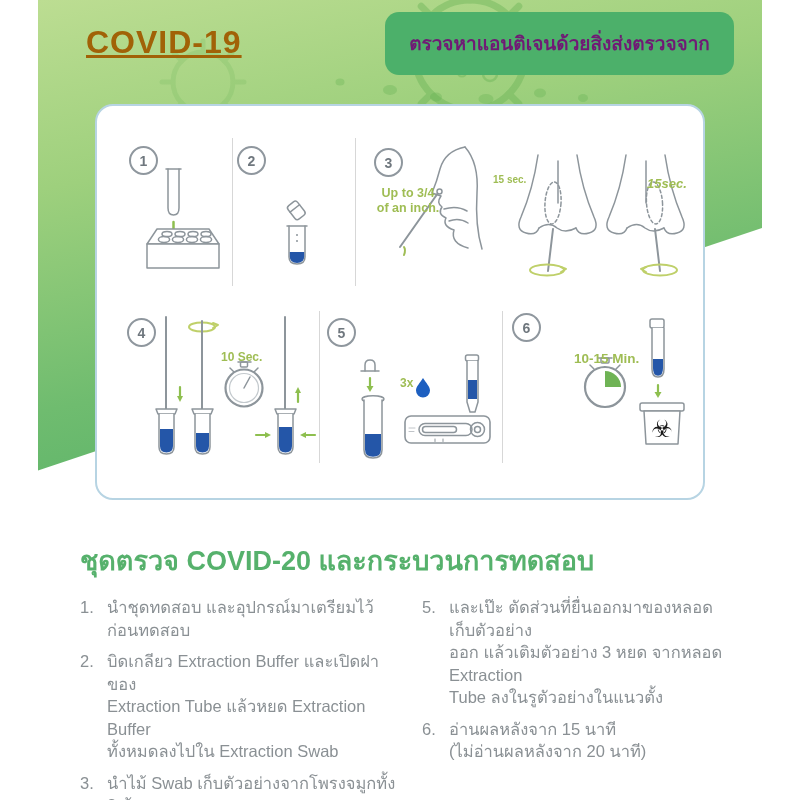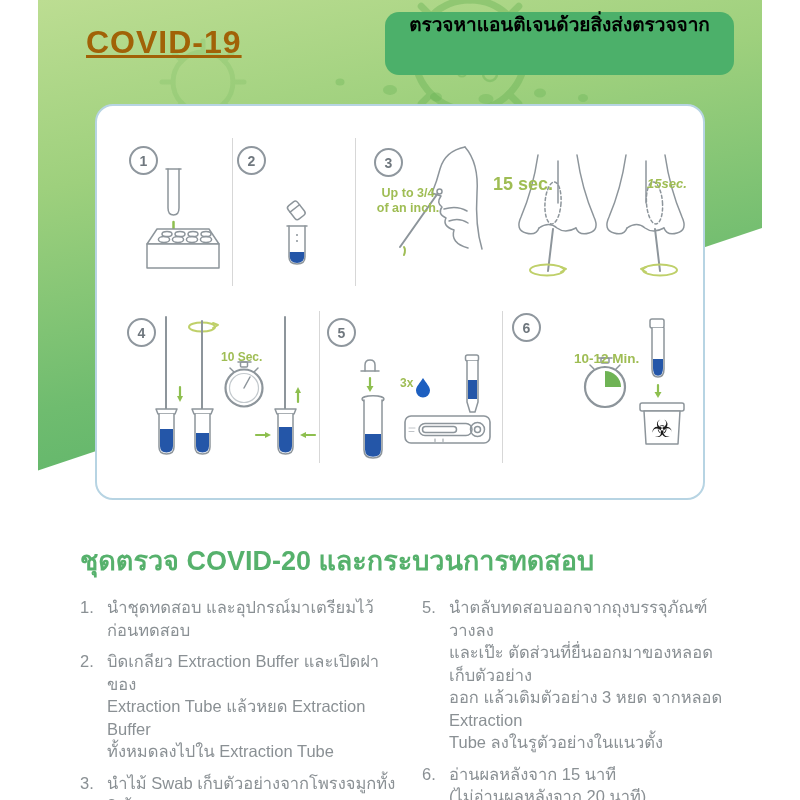--- a/index.html
+++ b/index.html
@@ -5,22 +5,22 @@
   html,body{margin:0;padding:0;background:#fff;}
   .stage{position:relative;width:800px;height:800px;background:#ffffff;overflow:hidden;
          font-family:"Liberation Sans","DejaVu Sans",sans-serif;}
   
   .green-bg{position:absolute;left:38px;top:0;width:724px;height:480px;
     background:linear-gradient(168deg,#bcdd92 0%,#9ed07d 30%,#6fbc6f 65%,#4fae66 100%);
     clip-path:polygon(0 0,100% 0,100% 47.5%,0 98%);}
   .covid-title{position:absolute;left:86px;top:24px;font-size:32px;font-weight:800;
     color:#a16207;letter-spacing:1px;text-decoration:underline;}
   .header-label{position:absolute;left:385px;top:12px;width:349px;height:63px;
-    background:#4cb06a;border-radius:14px;color:#000000;font-weight:700;font-size:19px;
-    text-align:center;display:flex;flex-direction:row;justify-content:center;line-height:26px;}
+    background:#4cb06a;border-radius:14px;color:#701a75;font-weight:700;font-size:19px;
+    text-align:center;display:flex;flex-direction:column;justify-content:center;line-height:26px;}
   
   .panel{position:absolute;left:95px;top:104px;width:610px;height:396px;box-sizing:border-box;
     background:#fff;border:2px solid #b7d4e3;border-radius:18px;}
   .div-v{position:absolute;width:1px;background:#d7d7d7;}
   .badge{position:absolute;width:25px;height:25px;border:2px solid #8f979e;border-radius:50%;
     color:#6f777e;font-size:14px;font-weight:700;display:flex;align-items:center;justify-content:center;background:#fff;}
   .ill{position:absolute;}
   .lbl{position:absolute;color:#9fbd54;font-weight:700;}
   .lbl2{text-align:center;line-height:15px;font-size:12.5px;width:70px;}
   
@@ -284,59 +284,58 @@
         <rect x="138" y="102" width="44" height="8" rx="2" fill="#fff"></rect>
         <path d="M142,110 L178,110 L176,143 L144,143 Z" fill="#fff"></path>
         <text x="160" y="136" font-size="24" text-anchor="middle" fill="#1a1a1a" stroke="none" font-family="&quot;DejaVu Sans&quot;, sans-serif">☣</text>
       </g>
     </svg>
 
     <div class="lbl lbl2" style="left:276px;top:80px;">
       <div>Up to 3/4</div>
       <div>of an inch.</div>
     </div>
-    <div class="lbl" style="left:396px;top:68px;font-size:18px;">15 sec.</div>
+    <div class="lbl" style="left:396px;top:68px;font-size:10px;">15 sec.</div>
     <div class="lbl" style="left:550px;top:70px;font-size:13px;font-style:italic;">15sec.</div>
     <div class="lbl" style="left:124px;top:244px;font-size:12px;">10 Sec.</div>
     <div class="lbl" style="left:303px;top:270px;font-size:12px;">3x</div>
-    <div class="lbl" style="left:477px;top:245px;font-size:13.5px;">10-12 Min.</div>
+    <div class="lbl" style="left:477px;top:245px;font-size:13.5px;">10-15 Min.</div>
   </div>
 
   <div class="section-heading">ชุดตรวจ COVID-20 และกระบวนการทดสอบ</div>
 
   <div class="col col-left">
     <div class="item">
       <div class="num">1.</div>
       <div class="lines">
         <div>นำชุดทดสอบ และอุปกรณ์มาเตรียมไว้ก่อนทดสอบ</div>
       </div>
     </div>
     <div class="item">
       <div class="num">2.</div>
       <div class="lines">
         <div>บิดเกลียว Extraction Buffer และเปิดฝาของ</div>
         <div>Extraction Tube แล้วหยด Extraction Buffer</div>
-        <div>ทั้งหมดลงไปใน Extraction Tube</div>
+        <div>ทั้งหมดลงไปใน Extraction Swab</div>
       </div>
     </div>
     <div class="item">
       <div class="num">3.</div>
       <div class="lines">
         <div>นำไม้ Swab เก็บตัวอย่างจากโพรงจมูกทั้ง 2 ข้าง</div>
 
       </div>
     </div>
 
   </div>
 
   <div class="col col-right">
     <div class="item">
       <div class="num">5.</div>
       <div class="lines">
-        <div>นำตลับทดสอบออกจากถุงบรรจุภัณฑ์ วางลง</div>
         <div>และเป๊ะ ตัดส่วนที่ยื่นออกมาของหลอดเก็บตัวอย่าง</div>
         <div>ออก แล้วเติมตัวอย่าง 3 หยด จากหลอด Extraction</div>
         <div>Tube ลงในรูตัวอย่างในแนวตั้ง</div>
       </div>
     </div>
     <div class="item">
       <div class="num">6.</div>
       <div class="lines">
         <div>อ่านผลหลังจาก 15 นาที</div>
         <div>(ไม่อ่านผลหลังจาก 20 นาที)</div>

